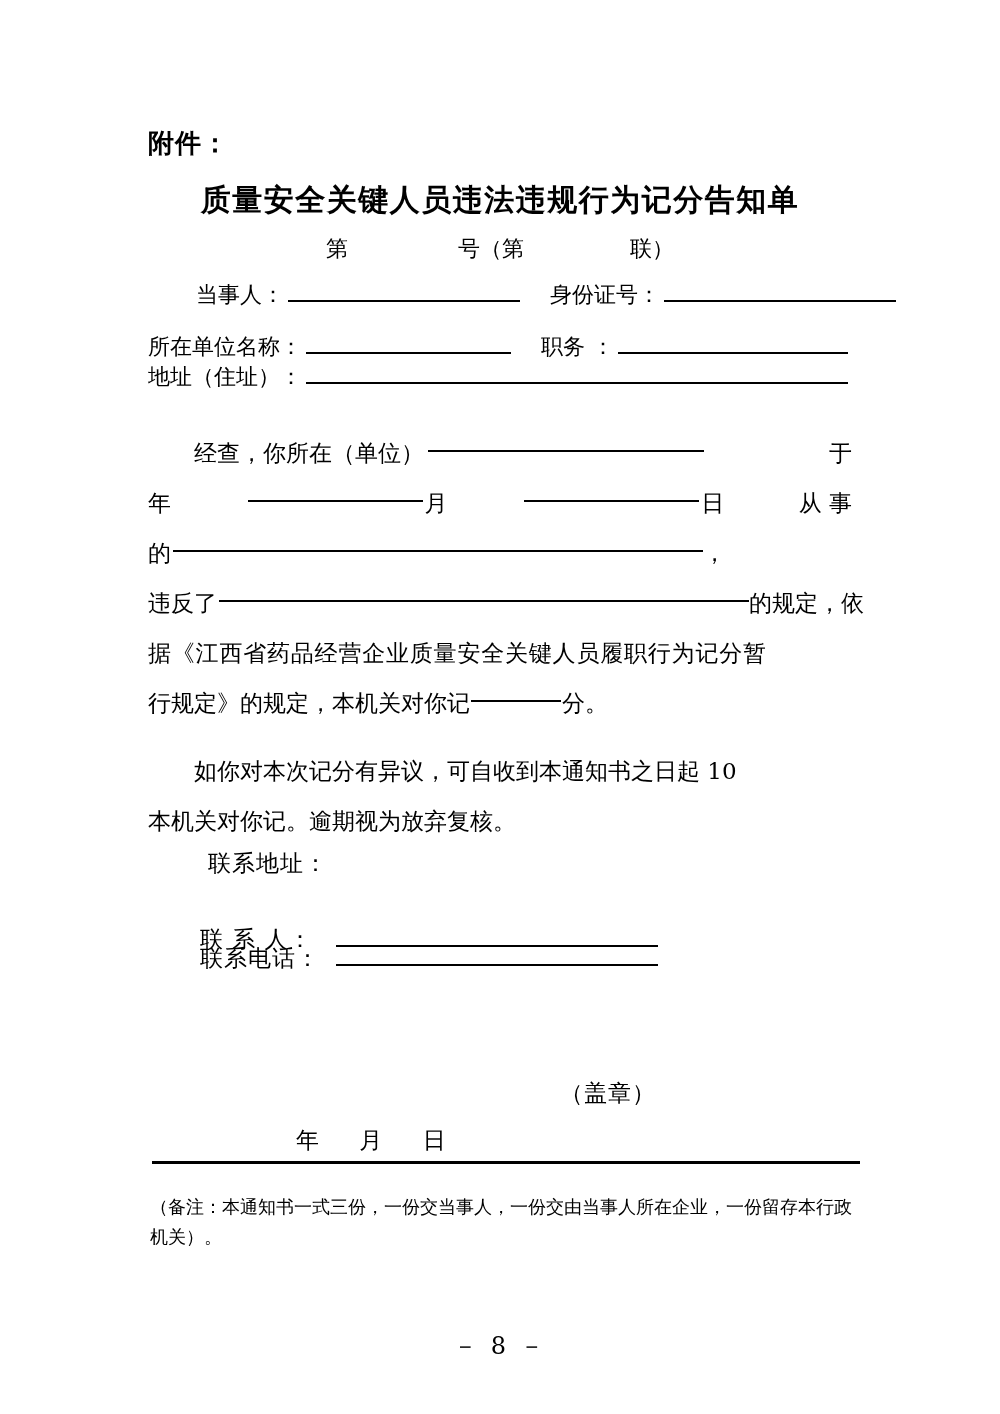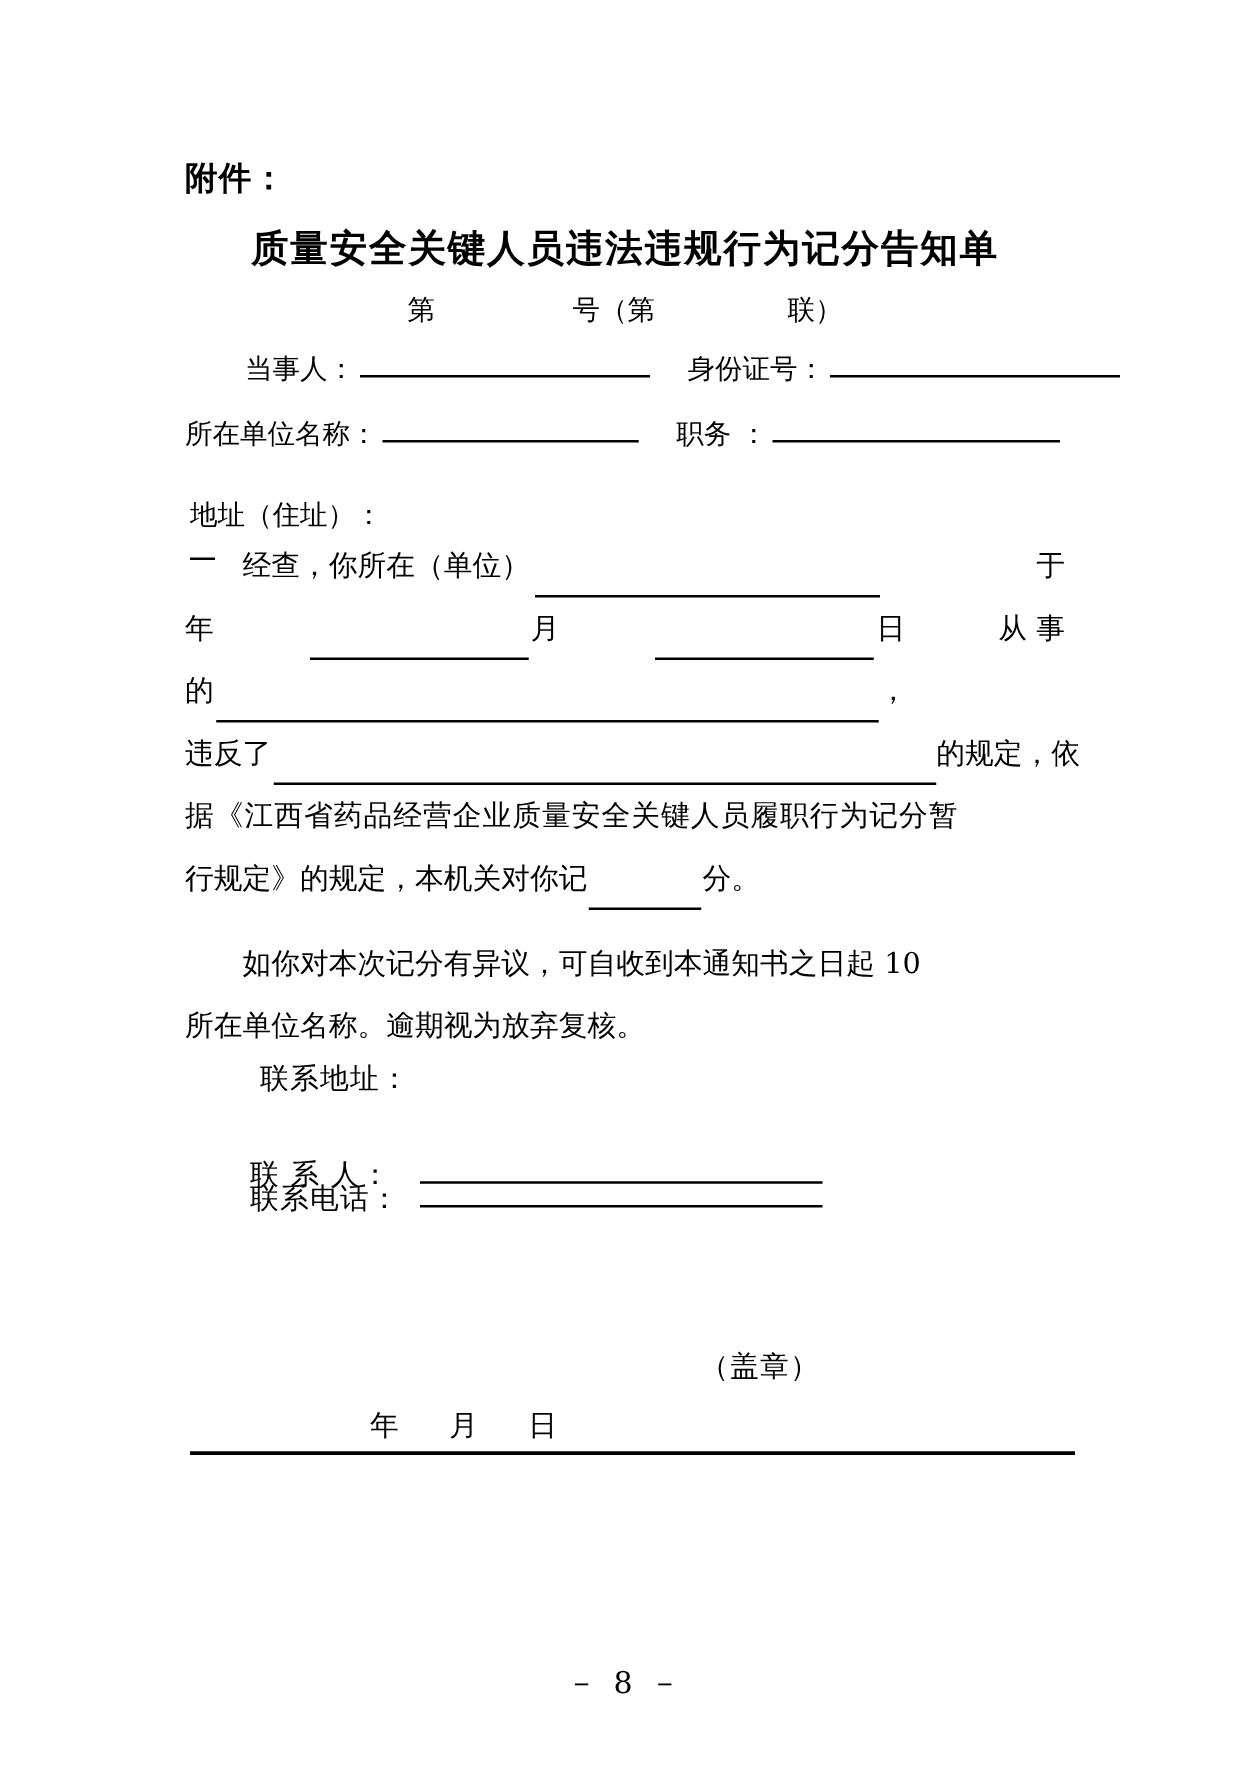--- a/index.html
+++ b/index.html
@@ -87,34 +87,34 @@
     margin: 0 4px;
     min-width: 20px;
   }
   .form-row .blank.fixed-a { flex: 0 0 232px; }
   .form-row .blank.fixed-b { flex: 0 0 205px; }
   .form-row .spacer-a { flex: 0 0 26px; }
   .form-row .spacer-b { flex: 0 0 26px; }
 
   #row-party   { top: 280px; margin-left: 48px; }
   #row-unit    { top: 332px; }
-  #row-address { top: 400px; flex-direction: column; }
+  #row-address { top: 362px; }
 
   
   .body-block {
     position: absolute;
     left: 148px;
     width: 704px;
     font-size: 23px;
     line-height: 50px;
   }
 
   .just-line {
     display: flex;
-    align-items: flex-end;
+    align-items: flex-start;
     white-space: nowrap;
     width: 704px;
     height: 50px;
   }
   .just-line .t { flex: 0 0 auto; }
   .just-line .ul {
     border-bottom: 2px solid #000;
     height: 22px;
     flex: 1 1 auto;
   }
@@ -286,21 +286,21 @@
     <div class="just-line">
       <span class="t">行规定》的规定，本机关对你记</span>
       <span class="ul ul-score"></span>
       <span class="t">分。</span>
       <span class="sp"></span>
     </div>
   </div>
 
   <div class="body-block kai" id="para-appeal">
     <div class="ln"><span class="indent"></span><span>如你对本次记分有异议，可自收到本通知书之日起 10</span></div>
-    <div class="ln">所在单位名称。逾期视为放弃复核。</div>
+    <div class="ln">本机关对你记。逾期视为放弃复核。</div>
   </div>
 
   <div class="contact-row kai" id="contact-address">
     <span class="lbl">联系地址：</span>
     <span class="blank"></span>
   </div>
   <div class="contact-row kai" id="contact-person">
     <span class="lbl">联 系 人：</span>
     <span class="blank"></span>
   </div>
@@ -312,16 +312,17 @@
   <div class="seal-text kai">（盖章）</div>
 
   <div class="date-line kai">
     <span class="d">年</span>
     <span class="d">月</span>
     <span class="d">日</span>
   </div>
 
   <div class="rule"></div>
 
+  <div class="footnote">（备注：本通知书一式三份，一份交当事人，一份交由当事人所在企业，一份留存本行政机关）。</div>
 
   <div class="page-number kai">－ 8 －</div>
 
 </div>
 
 </body></html>

